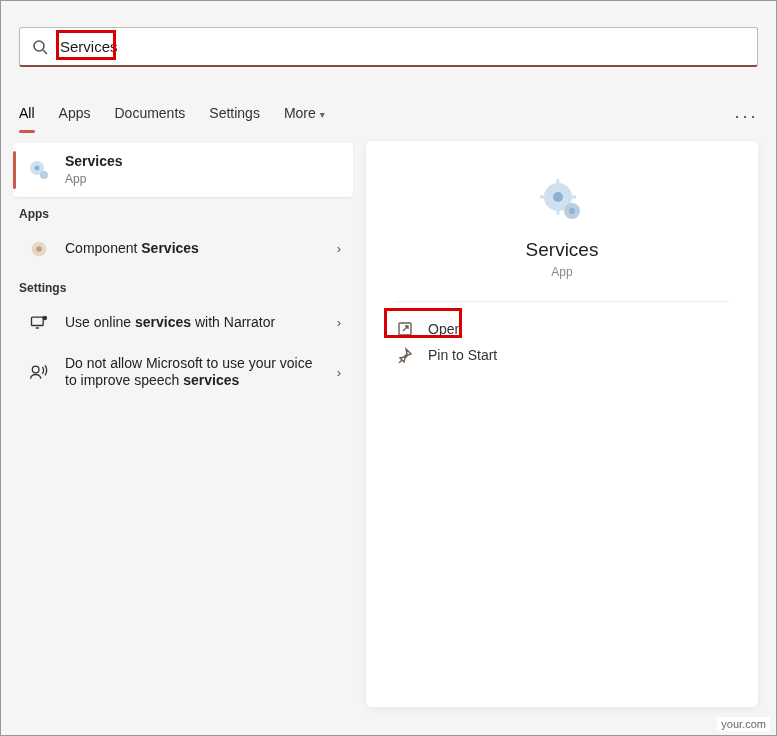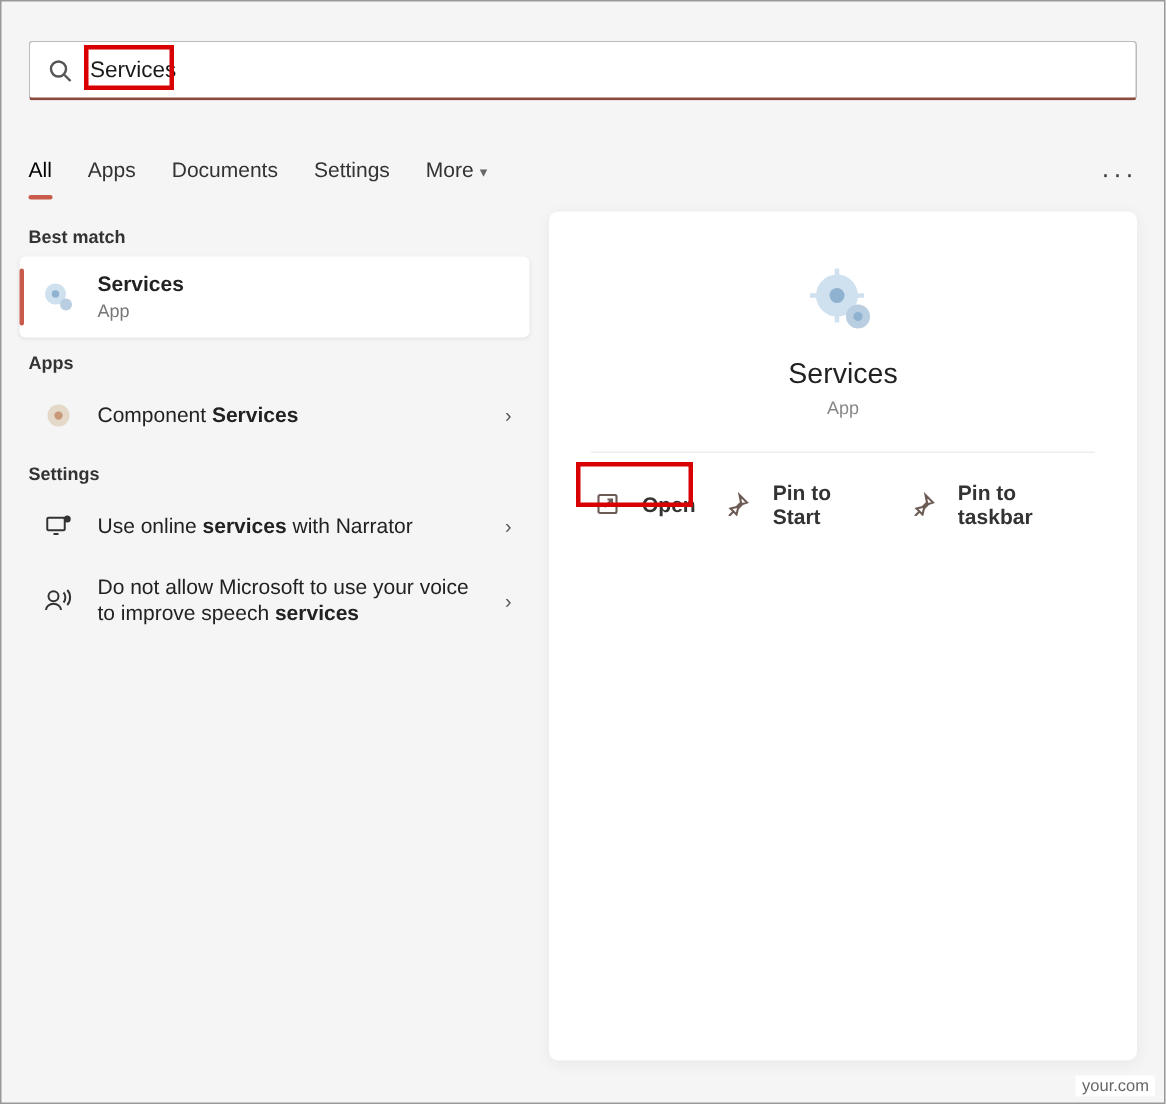--- a/index.html
+++ b/index.html
@@ -66,21 +66,21 @@
   .panel {
     position:absolute; left: 365px; right: 18px; top: 140px; bottom: 28px;
     background:#fff; border-radius: 6px; box-shadow: 0 2px 10px rgba(0,0,0,0.06);
     padding: 24px 28px;
   }
   .panel-head { text-align:center; border-bottom:1px solid #eee; padding: 6px 0 22px; margin-bottom: 14px;}
   .big-icon { width: 48px; height: 48px; margin: 6px auto 14px; }
   .panel-title { font-size: 19px; font-weight: 400; color:#222; }
   .panel-sub { font-size: 12px; color:#888; margin-top: 4px;}
 
-  .actions { display:flex; flex-direction:row; gap: 16px; margin-top: 10px; font-weight: bold; }
+  .actions { display:flex; flex-direction:column; margin-top: 10px; }
   .action {
     display:flex; align-items:center; gap: 14px; font-size: 14px; color:#333;
     cursor:pointer; padding: 4px 2px; position: relative;
   }
   .aicon { width:18px; height:18px; color:#6b5b54; display:flex; align-items:center; justify-content:center; }
   .hl-open { left: -10px; top: -8px; width: 78px; height: 30px; }
 
   .watermark { position:absolute; right:6px; bottom:4px; font-size:11px; color:#666; background:#fff; padding:1px 4px; }
 
   
@@ -109,21 +109,20 @@
     <span class="tab">Apps</span>
     <span class="tab">Documents</span>
     <span class="tab">Settings</span>
     <span class="tab">
       <span>More</span><span class="chev">▾</span>
     </span>
     <span class="more-dots">···</span>
   </div>
 
   <div class="left-col">
-    <div class="group-label">Best match</div>
 
     <div class="result-item best">
       <span class="ricon">
         <svg viewBox="0 0 24 24" width="24" height="24">
             <circle cx="10" cy="10" r="7" fill="#cfe0ef"></circle>
             <circle cx="10" cy="10" r="2.5" fill="#8fb2d0"></circle>
             <circle cx="17" cy="17" r="4" fill="#b9cee0"></circle>
           </svg>
       </span>
       <div class="rtext">
@@ -216,25 +215,17 @@
         <span class="hl-red hl-open"></span>
       </div>
       <div class="action">
         <span class="aicon">
           <svg viewBox="0 0 16 16" width="16" height="16" fill="none" stroke="currentColor" stroke-width="1.4">
               <path d="M9 2l5 5-3 1-3 3-1 4-2-2-3 3 3-3-2-2 4-1 3-3z"></path>
             </svg>
         </span>
         <span>Pin to Start</span>
       </div>
-      <div class="action">
-        <span class="aicon">
-          <svg viewBox="0 0 16 16" width="16" height="16" fill="none" stroke="currentColor" stroke-width="1.4">
-              <path d="M9 2l5 5-3 1-3 3-1 4-2-2-3 3 3-3-2-2 4-1 3-3z"></path>
-            </svg>
-        </span>
-        <span>Pin to taskbar</span>
-      </div>
     </div>
   </div>
 
   <div class="watermark">your.com</div>
 </div>
 
 </body></html>

